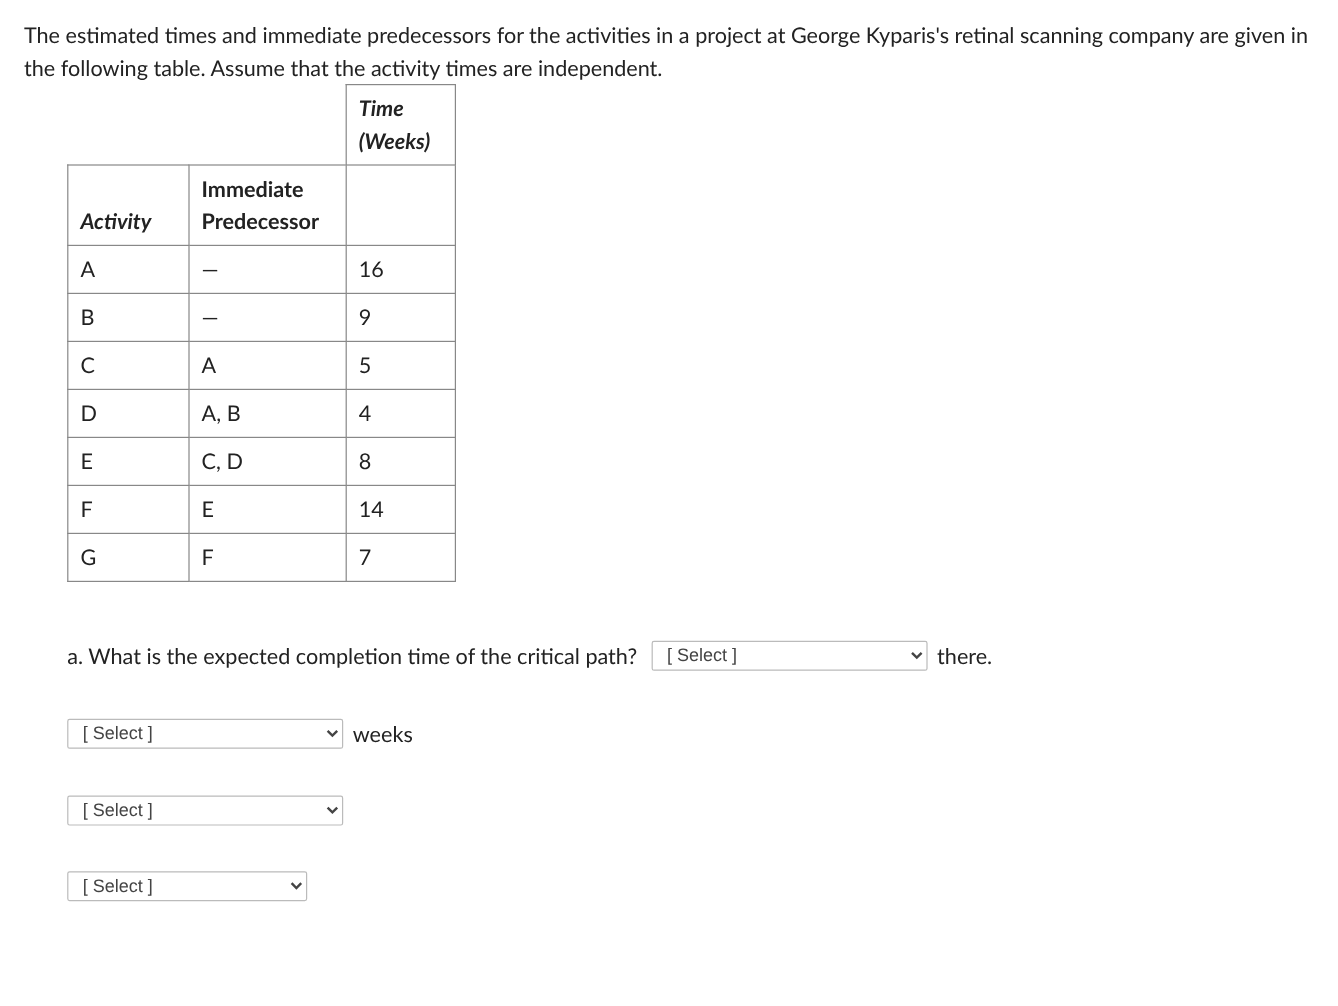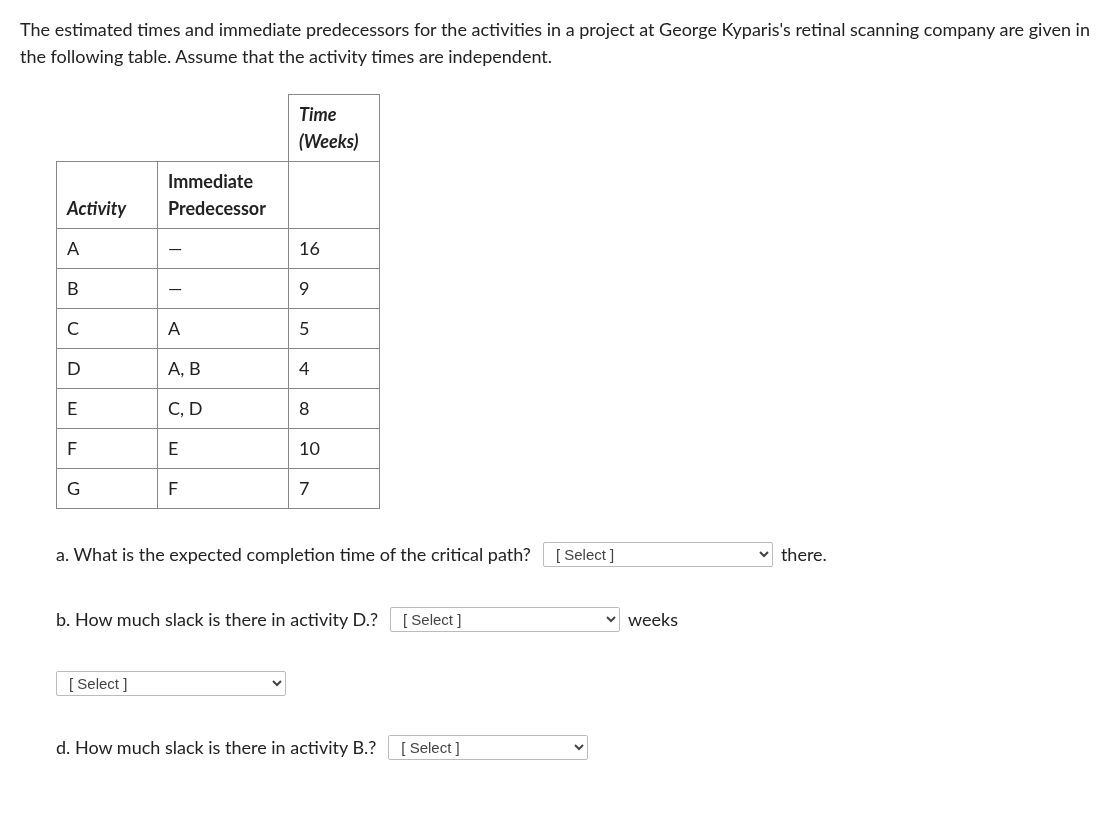--- a/index.html
+++ b/index.html
@@ -4,26 +4,25 @@
 <style>
   body {
     font-family: "Lato", "Helvetica Neue", Arial, sans-serif;
     font-size: 18px;
     color: #222;
     margin: 0;
     padding: 16px 20px;
     line-height: 1.5;
   }
   .intro {
-    margin-bottom: 24px;
   }
   .data-table {
     border-collapse: collapse;
     margin-left: 36px;
-    margin-bottom: 32px;
+    margin-bottom: 48px;
   }
   .data-table th,
   .data-table td {
     border: 1px solid #888;
     padding: 6px 10px;
     text-align: left;
     font-size: 18px;
     vertical-align: bottom;
   }
   .data-table th {
@@ -109,50 +108,48 @@
       <td>4</td>
     </tr>
     <tr>
       <td>E</td>
       <td>C, D</td>
       <td>8</td>
     </tr>
     <tr>
       <td>F</td>
       <td>E</td>
-      <td>10</td>
+      <td>14</td>
     </tr>
     <tr>
       <td>G</td>
       <td>F</td>
       <td>7</td>
     </tr>
   </tbody>
 </table>
 
 <div class="question">
   <span class="question-text">a. What is the expected completion time of the critical path?</span>
   <select class="answer wide">
     <option>[ Select ]</option>
   </select>
   <span>there.</span>
 </div>
 
 <div class="question">
-  <span class="question-text">b. How much slack is there in activity D.?</span>
   <select class="answer wide">
     <option>[ Select ]</option>
   </select>
   <span>weeks</span>
 </div>
 
 <div class="question">
   <select class="answer wide">
     <option>[ Select ]</option>
   </select>
 </div>
 
 <div class="question">
-  <span class="question-text">d. How much slack is there in activity B.?</span>
   <select class="answer">
     <option>[ Select ]</option>
   </select>
 </div>
 
 </body></html>

